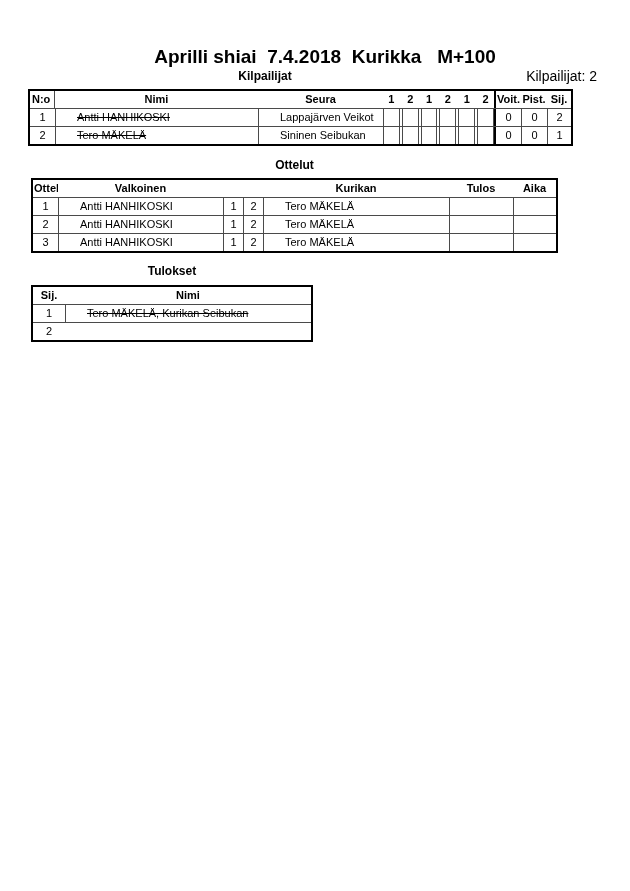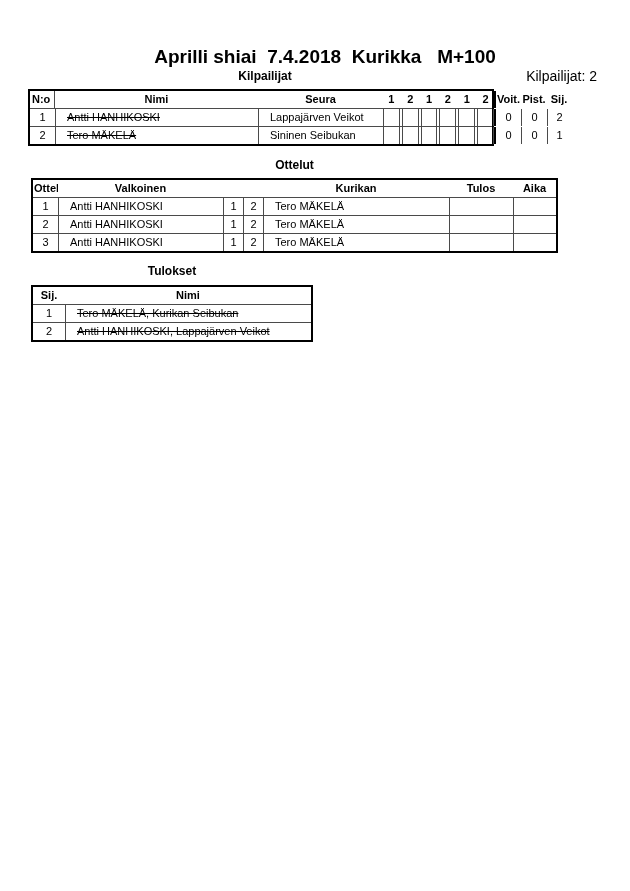--- a/index.html
+++ b/index.html
@@ -20,32 +20,32 @@
   .ottelut-title{ top:158px; left:31px;  width:527px; }
   .tulokset-title{ top:264px; left:31px; width:282px; }
   .kilp-count {
     position:absolute; top:69px; left:447px; width:150px; height:14px;
     font-size:14px; text-align:right; line-height:14px;
   }
   .tbl {
     position:absolute; border:2px solid #000; box-sizing:border-box;
     background:#fff;
   }
-  .tbl-kilpailijat { left:28px; top:89px;  width:466px; }
+  .tbl-kilpailijat { left:28px; top:89px;  width:545px; }
   .tbl-ottelut     { left:31px; top:178px; width:527px; }
   .tbl-tulokset    { left:31px; top:285px; width:282px; }
   .row { display:flex; height:17px; }
   .row + .row { border-top:1px solid #4a4a4a; }
   .c {
     box-sizing:border-box; font-size:11px; line-height:16px;
     white-space:nowrap; overflow:hidden;
   }
   .head .c { font-weight:bold; }
   .center { text-align:center; }
-  .left   { text-align:left; padding-left:11px; }
+  .left   { text-align:left; padding-left:21px; }
   .strike { text-decoration:line-through; }
   .bl  { border-left:1px solid #4a4a4a; }
   .blk { border-left:2px solid #000; }
   .br  { border-right:1px solid #4a4a4a; }
   
   .k-no    { flex:0 0 25px; }
   .k-nimi  { flex:0 0 203px; }
   .k-seura { flex:0 0 125px; }
   .k-score { flex:0 0 111px; display:flex; gap:2px; }
   .k-voit  { flex:0 0 27px; }
@@ -176,17 +176,16 @@
     <div class="row head">
       <div class="c t-sij center">Sij.</div>
       <div class="c t-nimi center">Nimi</div>
     </div>
     <div class="row">
       <div class="c t-sij center">1</div>
       <div class="c t-nimi left bl strike">Tero MÄKELÄ, Kurikan Seibukan</div>
     </div>
     <div class="row">
       <div class="c t-sij center">2</div>
-      <div class="c t-nimi left bl strike">Antti HANHIKOSKI, Lappajärven Veikot</div>
     </div>
   </div>
 
 </div>
 
 </body></html>

